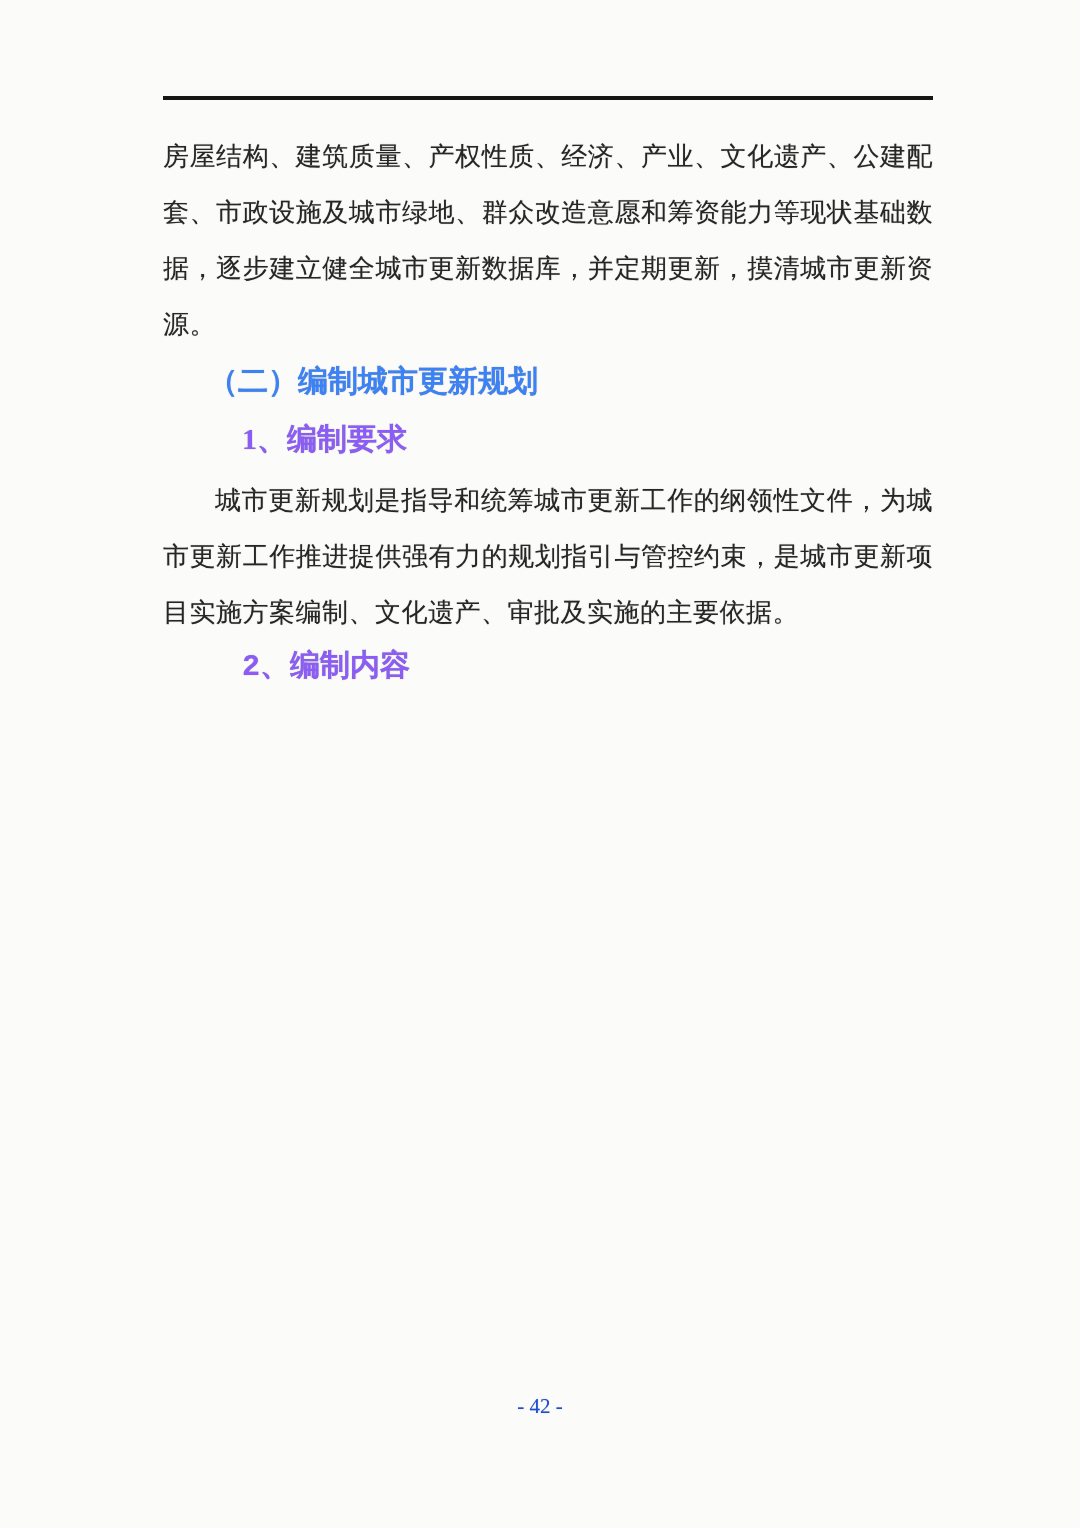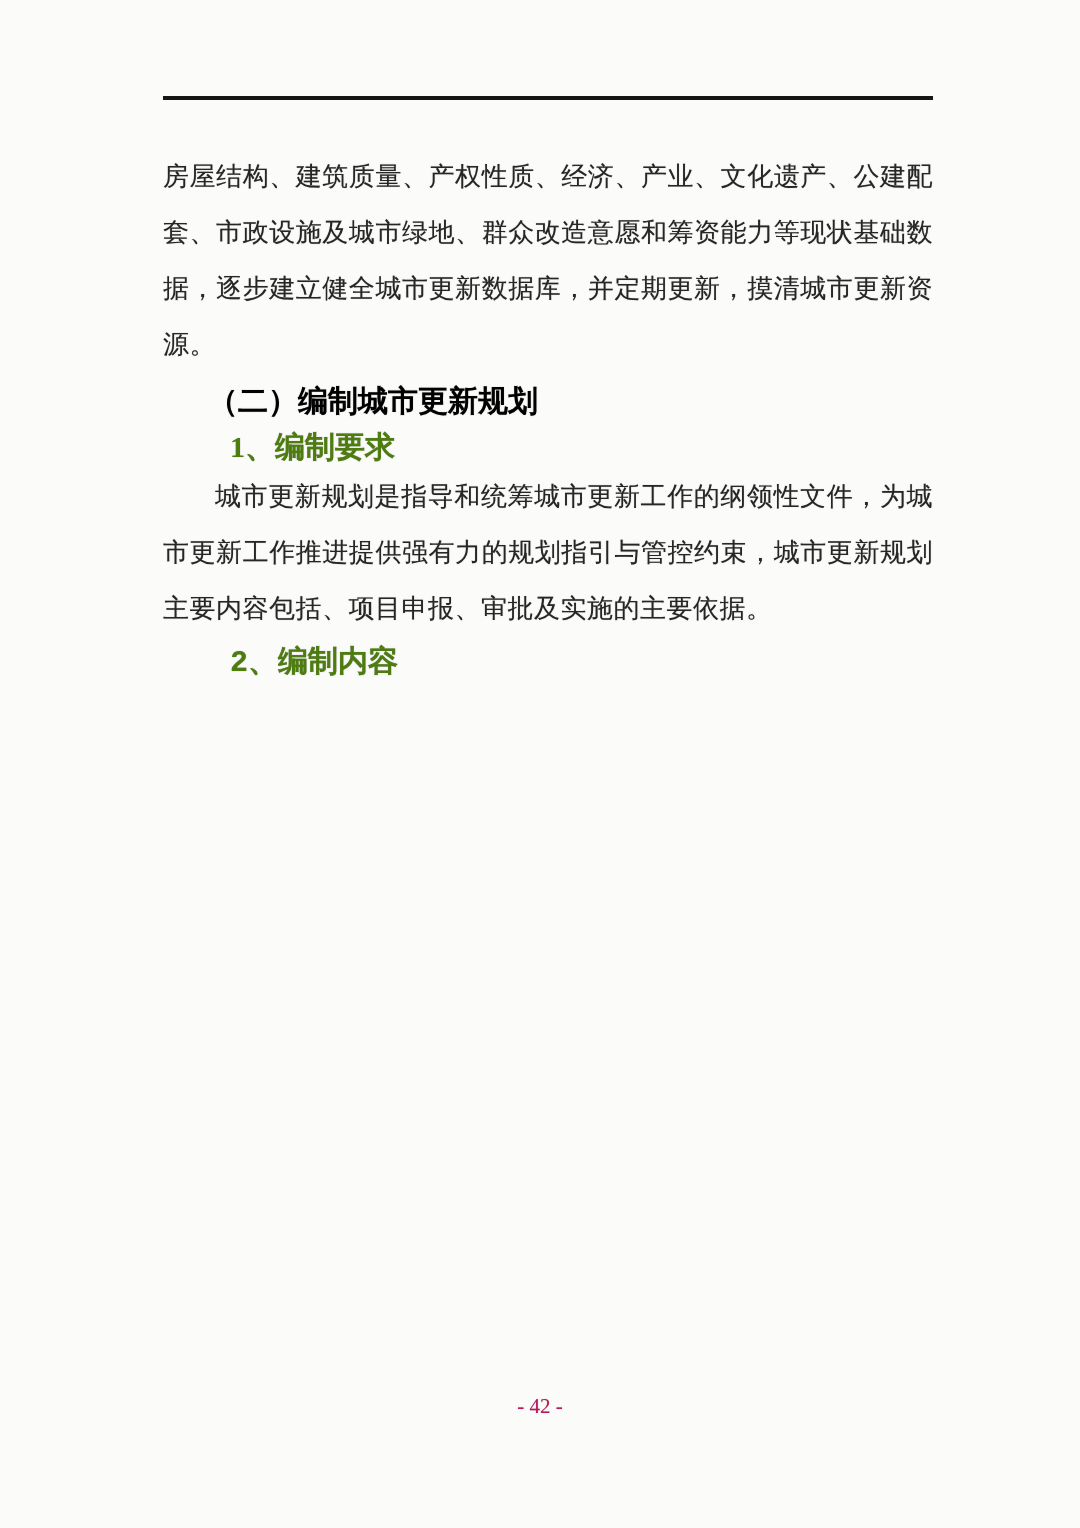--- a/index.html
+++ b/index.html
@@ -20,21 +20,21 @@
   .header-rule {
     position: absolute;
     top: 96px;
     left: 163px;
     width: 770px;
     height: 4px;
     background: #161616;
   }
   .content {
     position: absolute;
-    top: 116px;
+    top: 96px;
     left: 163px;
     width: 770px;
   }
   .para {
     margin: 0;
     font-size: 26px;
     line-height: 56px;
     text-align: justify;
     text-justify: inter-character;
     text-indent: 2em;
@@ -49,64 +49,64 @@
   }
   .para.gap-top {
     margin-top: 6px;
   }
   .h-section {
     margin: 5px 0 0 0;
     font-size: 30px;
     font-weight: bold;
     line-height: 46px;
     text-indent: 45px;
-    color: #000000;
+    color: #3b82f6;
     text-shadow: 0 0 1px rgba(30,30,30,0.45);
   }
   .h-sub {
-    margin: 0;
+    margin: 12px;
     font-size: 30px;
     font-weight: bold;
     line-height: 45px;
     text-indent: 67px;
-    color: #4d7c0f;
+    color: #8b5cf6;
     text-shadow: 0 0 1px rgba(30,30,30,0.45);
   }
   .h-sub.gap-top {
     margin-top: 4px;
     font-family: Liberation Mono, monospace;
   }
   .page-number {
     position: absolute;
     top: 1394px;
     left: 0;
     width: 1080px;
     text-align: center;
     font-size: 21px;
     line-height: 24px;
-    color: #be185d;
+    color: #1d4ed8;
     text-shadow: 0 0 1px rgba(40,40,40,0.4);
   }
 </style>
 </head>
 <body>
 
 <div class="page">
 
   <div class="header-rule"></div>
 
   <div class="content">
 
     <p class="para no-indent first">房屋结构、建筑质量、产权性质、经济、产业、文化遗产、公建配套、市政设施及城市绿地、群众改造意愿和筹资能力等现状基础数据，逐步建立健全城市更新数据库，并定期更新，摸清城市更新资源。</p>
 
     <p class="h-section">（二）编制城市更新规划</p>
 
     <p class="h-sub">1、编制要求</p>
 
-    <p class="para">城市更新规划是指导和统筹城市更新工作的纲领性文件，为城市更新工作推进提供强有力的规划指引与管控约束，城市更新规划主要内容包括、项目申报、审批及实施的主要依据。</p>
+    <p class="para">城市更新规划是指导和统筹城市更新工作的纲领性文件，为城市更新工作推进提供强有力的规划指引与管控约束，是城市更新项目实施方案编制、文化遗产、审批及实施的主要依据。</p>
 
 
 
     <p class="h-sub gap-top">2、编制内容</p>
 
 
   </div>
 
   <div class="page-number">- 42 -</div>
 

